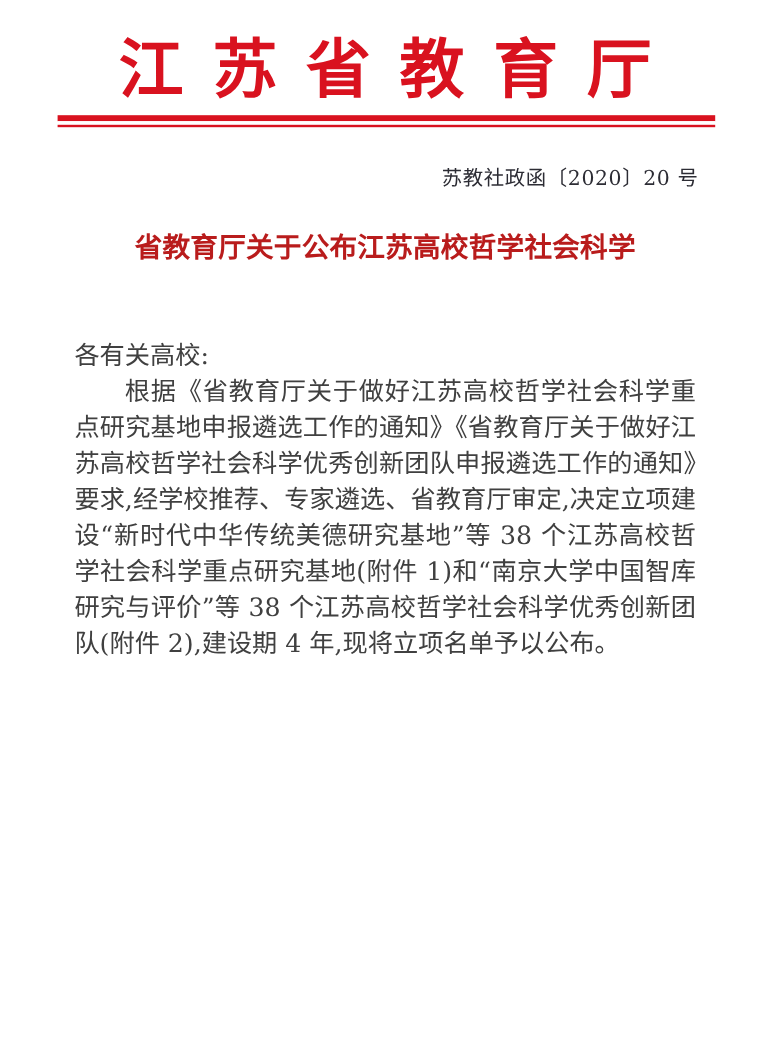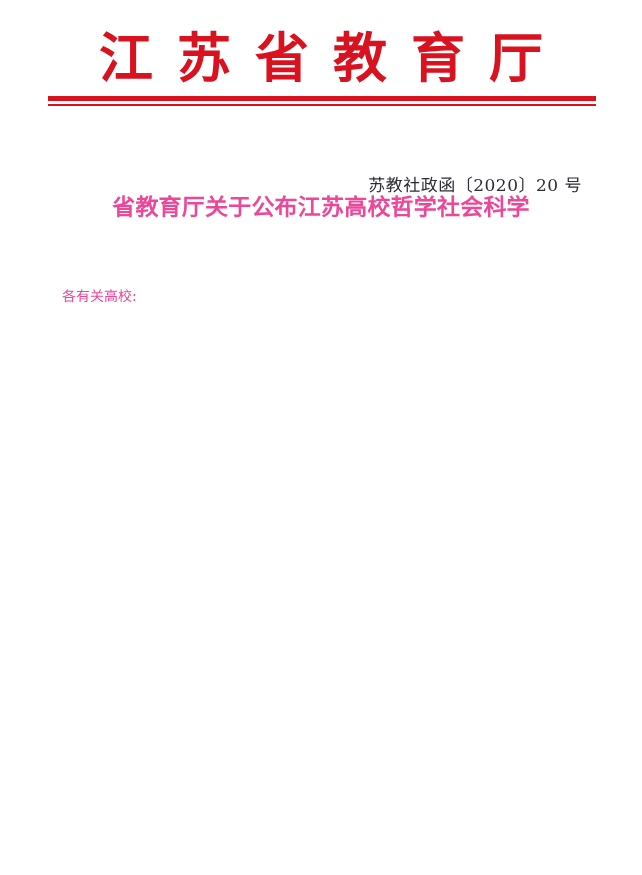--- a/index.html
+++ b/index.html
@@ -65,51 +65,50 @@
     position: absolute;
     left: 0;
     top: 136px;
     width: 582px;
     text-align: right;
     font-size: 17px;
     line-height: 26px;
     color: #2c2c34;
     letter-spacing: 0.5px;
     font-family: "DejaVu Serif", "Liberation Serif", serif;
-    margin-top: 36px;
   }
 
   
   .doc-title {
     position: absolute;
     left: 62px;
     top: 190px;
     width: 518px;
     text-align: center;
     font-size: 23px;
     line-height: 34px;
     font-weight: 700;
-    color: #ec4899;
+    color: #b91c1c;
     font-family: "DejaVu Serif", "Liberation Serif", serif;
     letter-spacing: 0.2px;
   }
   .doc-title .title-line {
     display: block;
     white-space: nowrap;
   }
 
   
   .doc-body {
     position: absolute;
     left: 62px;
     top: 281px;
     width: 518px;
-    font-size: 14px;
+    font-size: 21px;
     line-height: 30px;
-    color: #ec4899;
+    color: #404040;
     font-family: "DejaVu Serif", "Liberation Serif", serif;
     text-align: justify;
     text-justify: inter-ideograph;
   }
   .salutation {
     margin: 0;
     text-align: left;
   }
   .para {
     margin: 0;
@@ -152,20 +151,21 @@
   </div>
 
   <div class="doc-number">苏教社政函〔2020〕20 号</div>
 
   <div class="doc-title">
     <span class="title-line">省教育厅关于公布江苏高校哲学社会科学</span>
   </div>
 
   <div class="doc-body">
     <p class="salutation">各有关高校:</p>
+    <p class="para">根据《省教育厅关于做好江苏高校哲学社会科学重点研究基地申报遴选工作的通知》《省教育厅关于做好江苏高校哲学社会科学优秀创新团队申报遴选工作的通知》要求,经学校推荐、专家遴选、省教育厅审定,决定立项建设“新时代中华传统美德研究基地”等 38 个江苏高校哲学社会科学重点研究基地(附件 1)和“南京大学中国智库研究与评价”等 38 个江苏高校哲学社会科学优秀创新团队(附件 2),建设期 4 年,现将立项名单予以公布。</p>
   </div>
 
   <div class="rule-group-bottom">
     <div class="rule-thin"></div>
     <div class="rule-gap"></div>
     <div class="rule-thick"></div>
   </div>
 
 </div>
 

